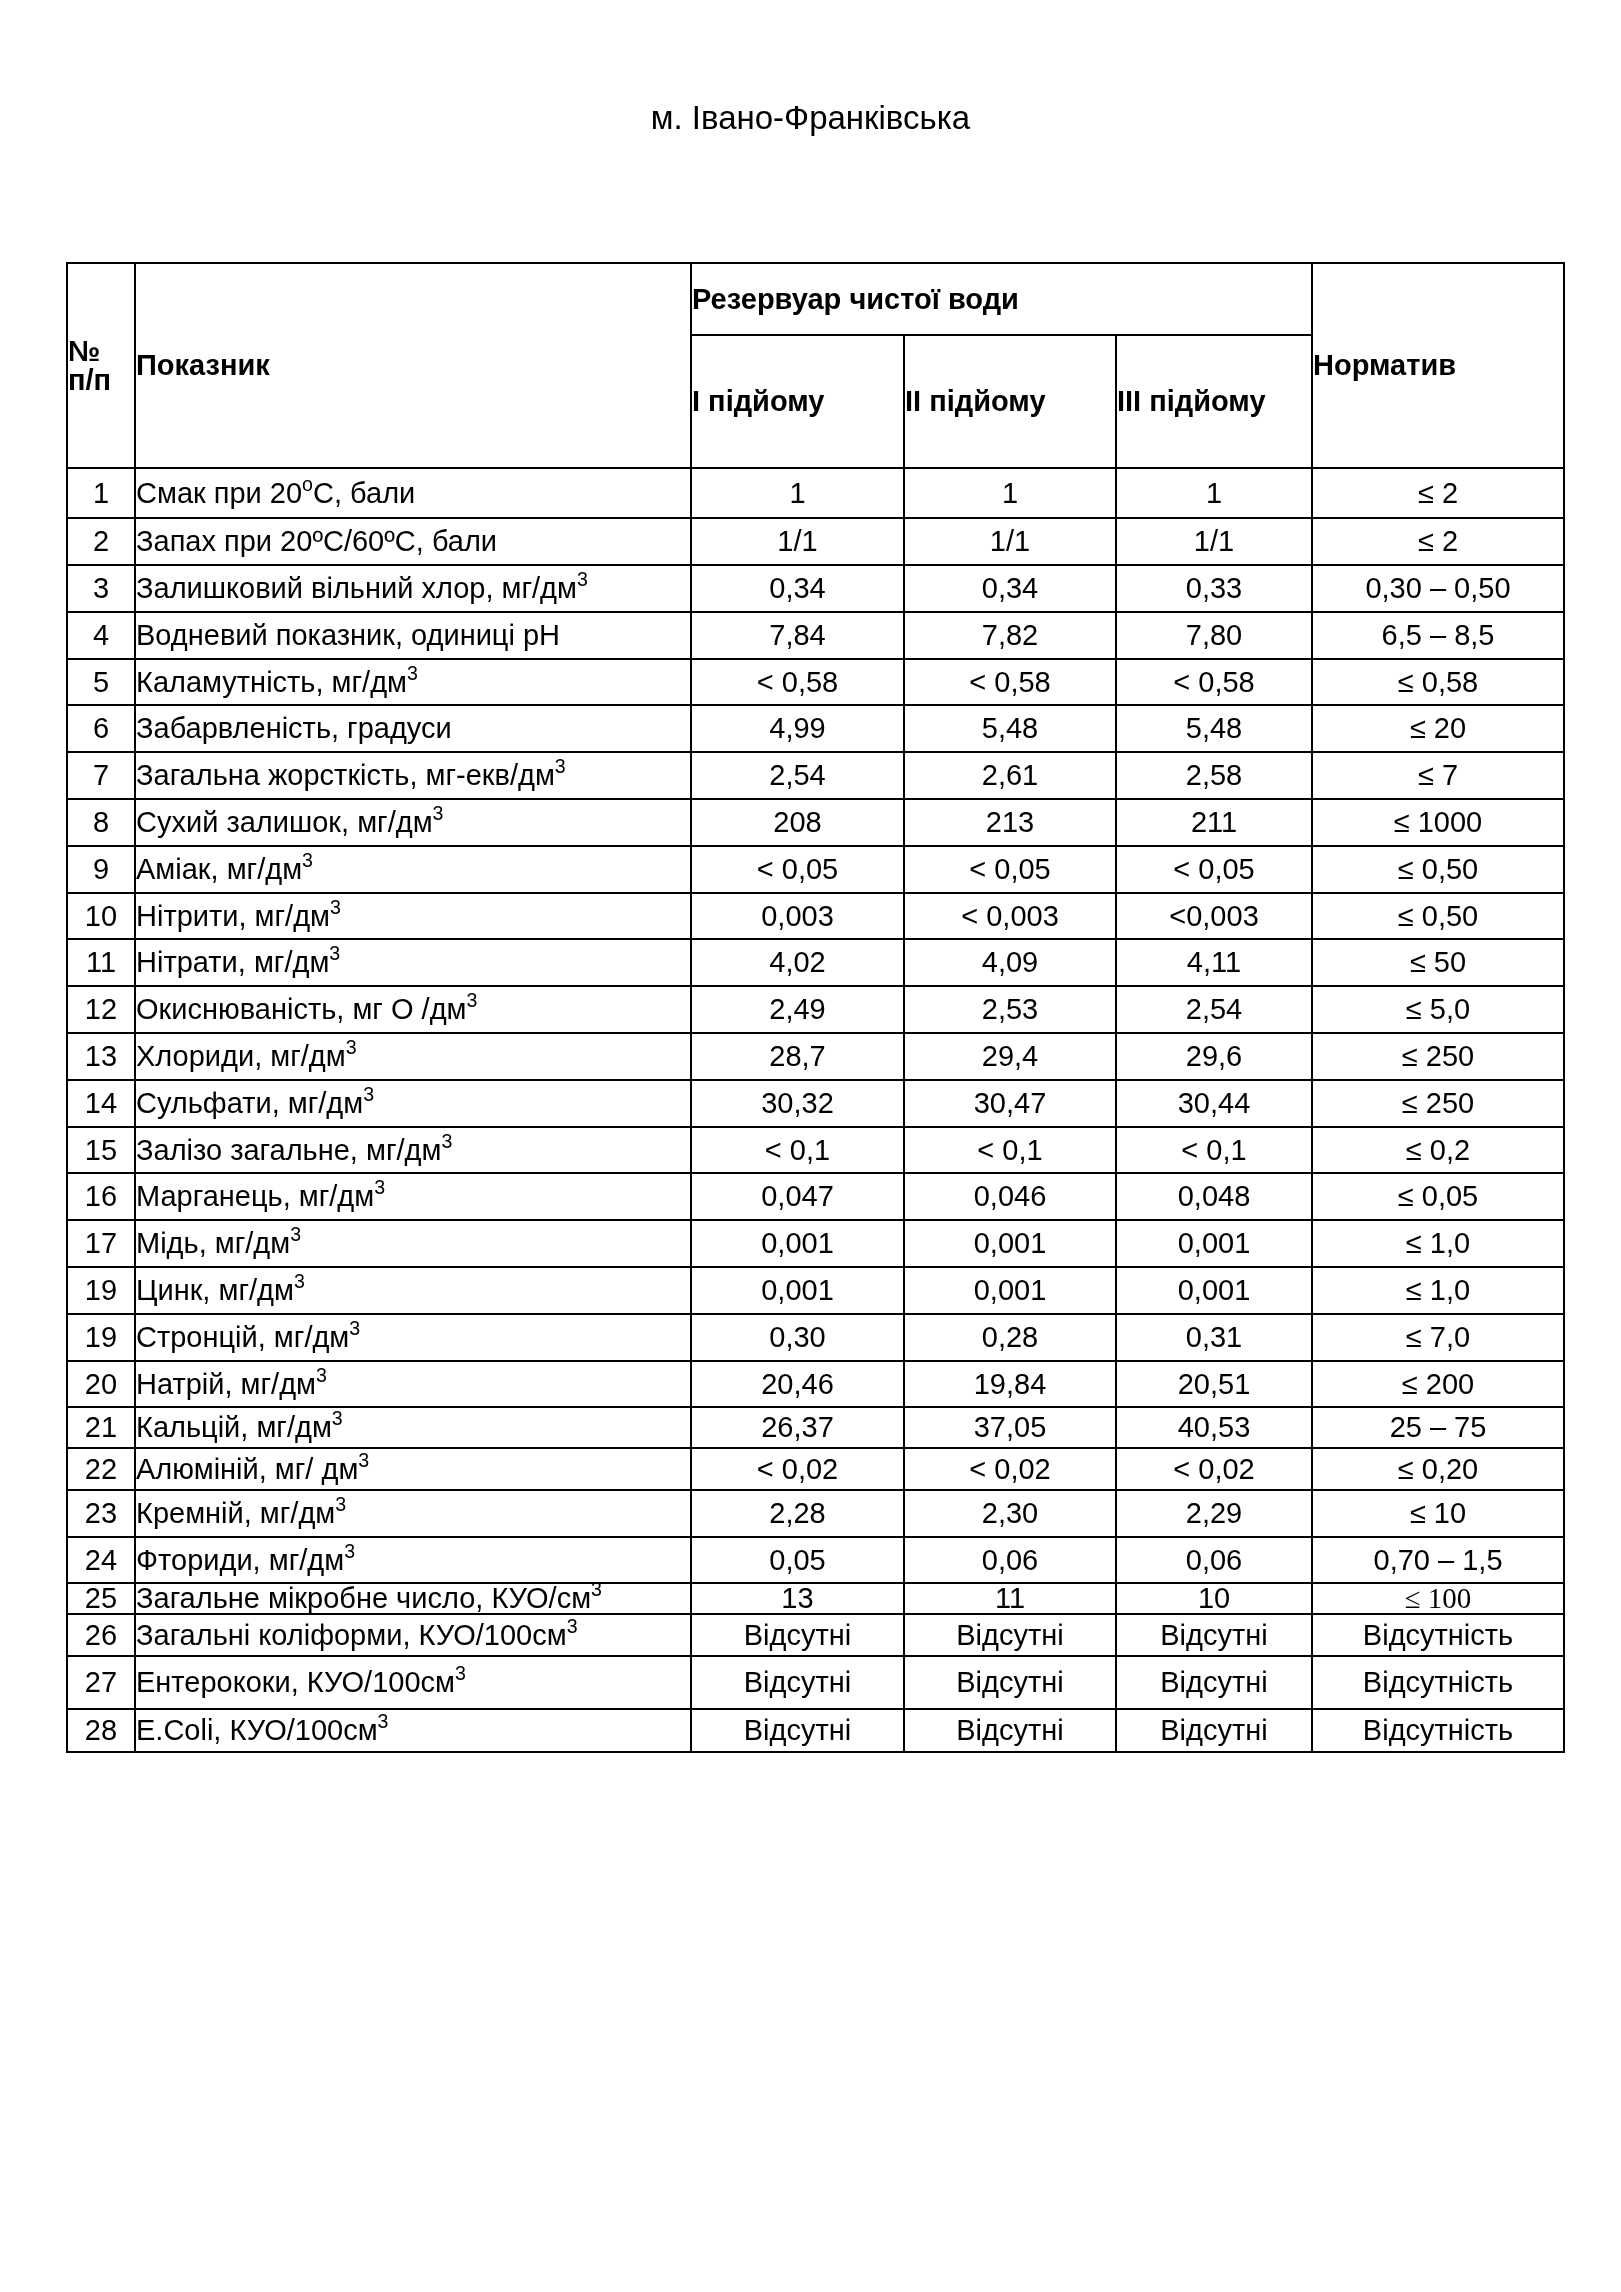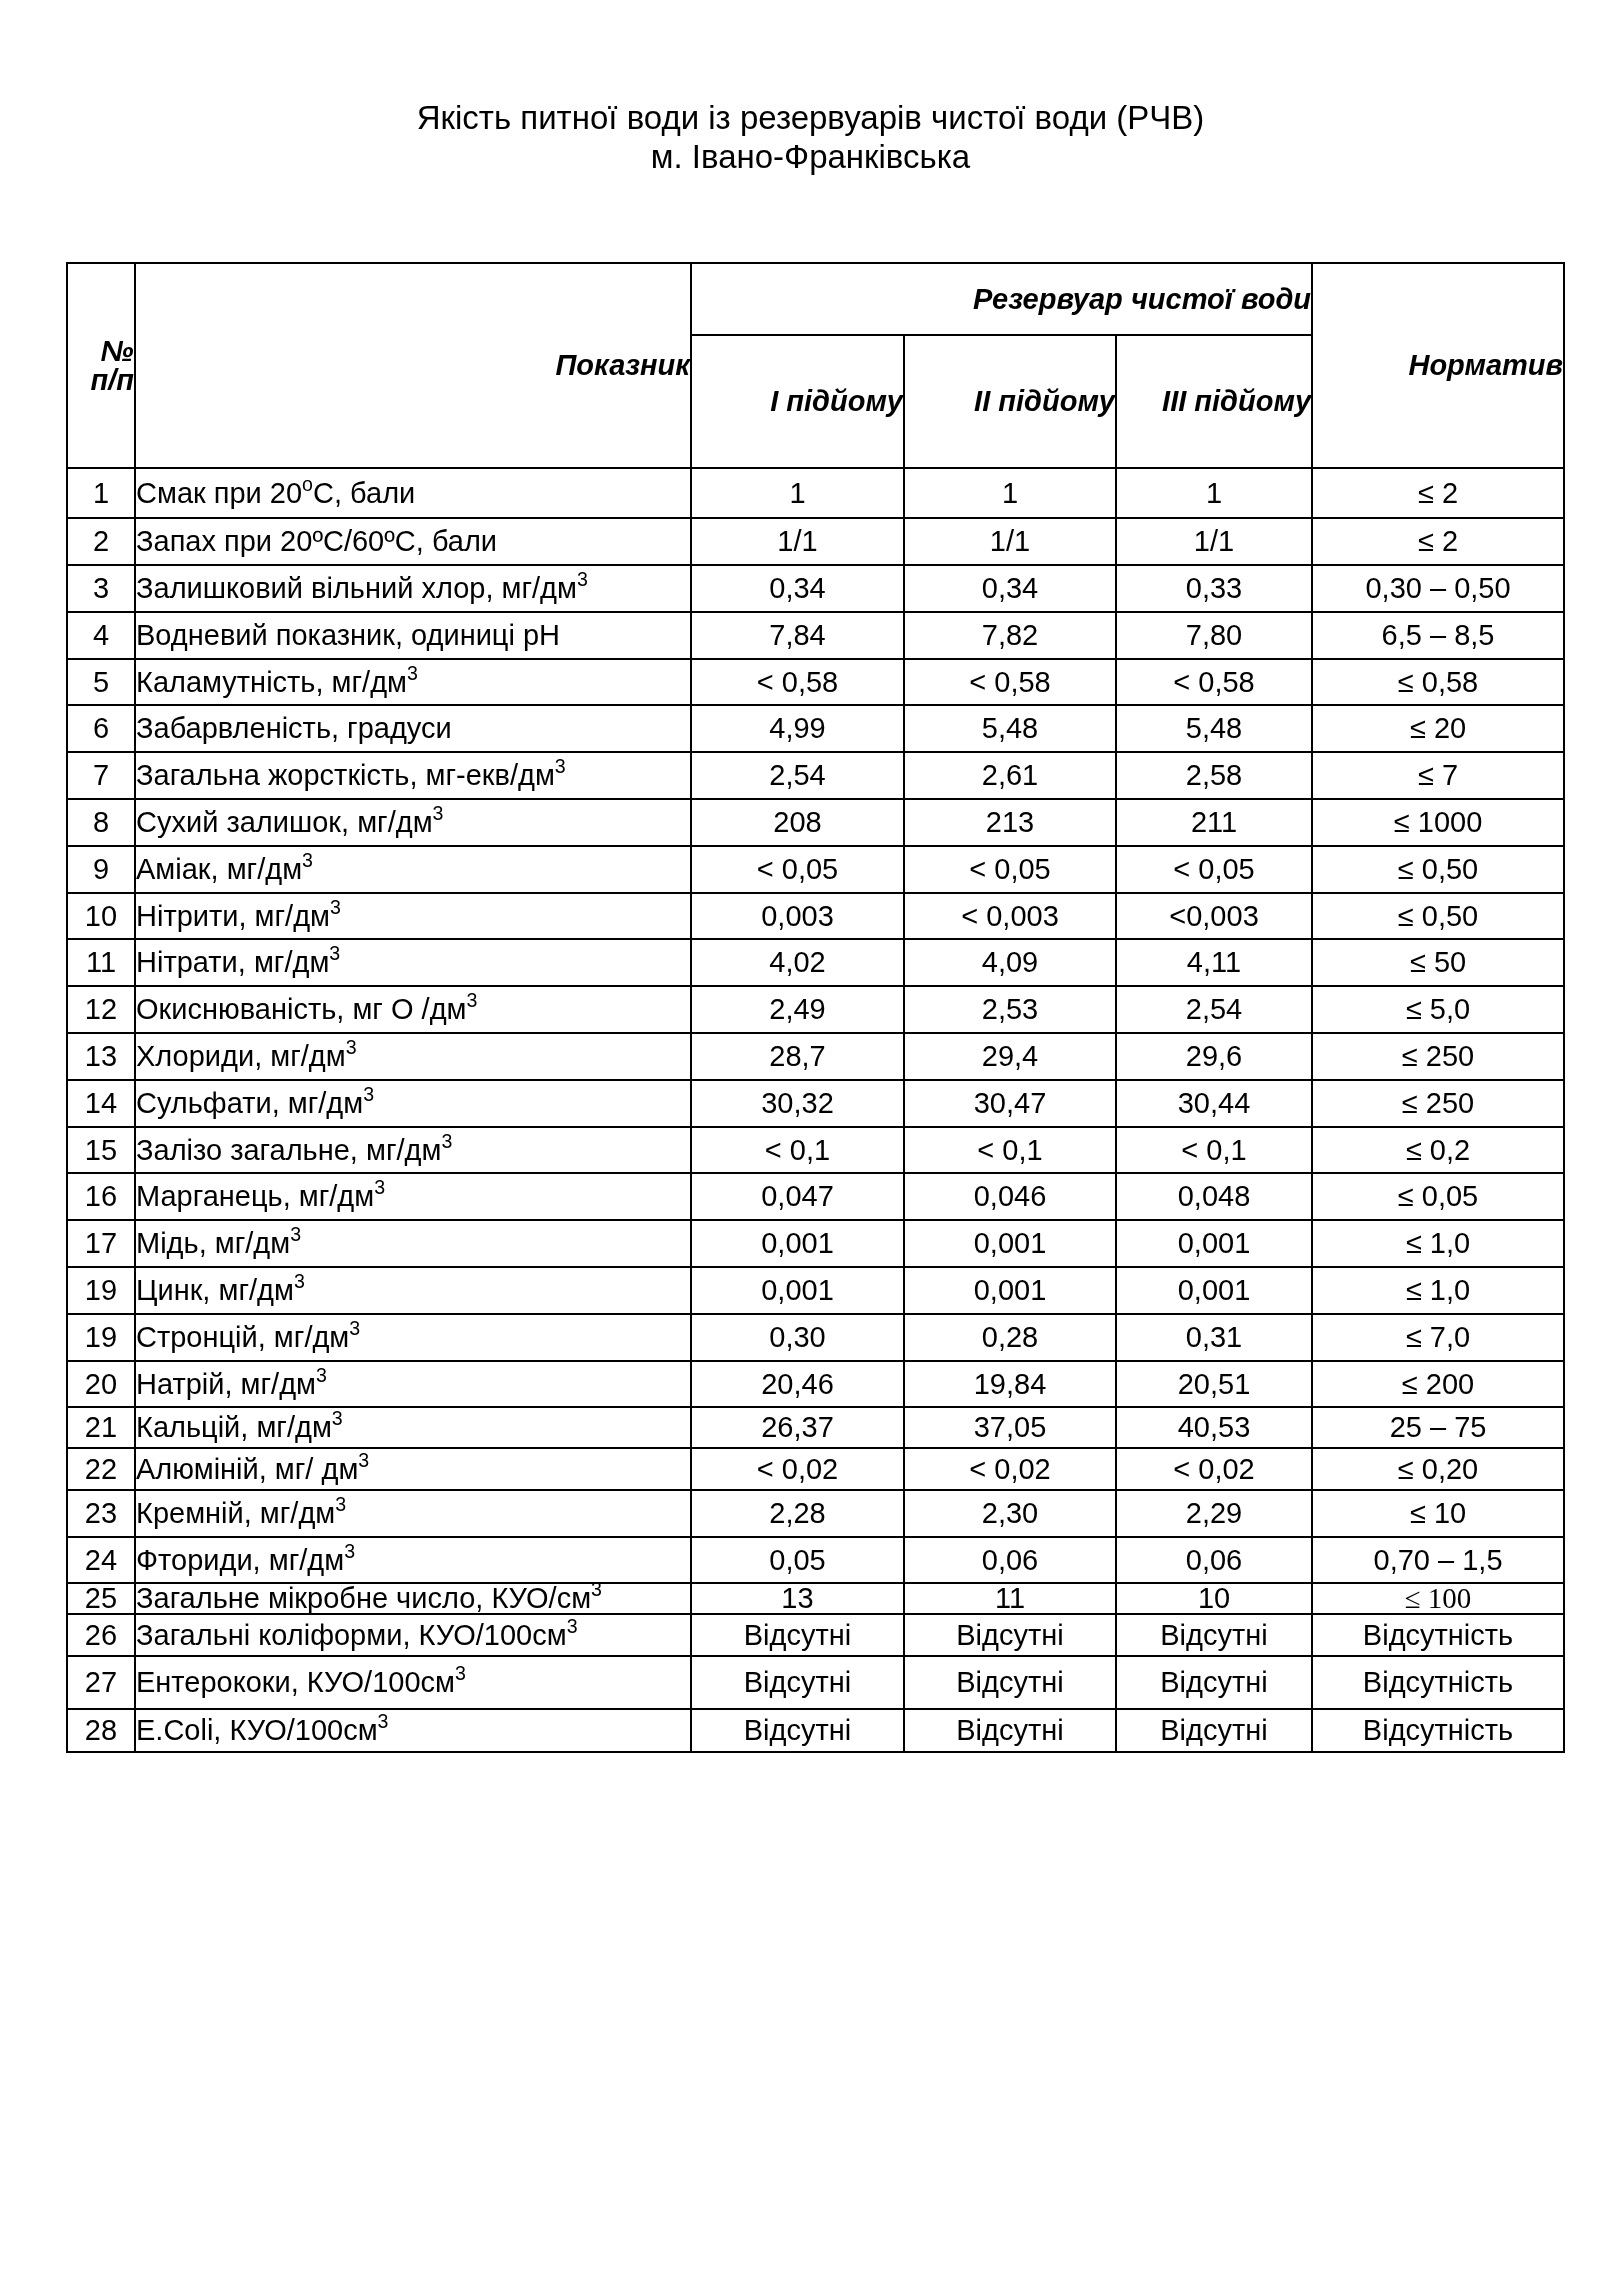--- a/index.html
+++ b/index.html
@@ -3,33 +3,32 @@
 <meta charset="utf-8">
 <style>
   html, body { margin: 0; padding: 0; background: #ffffff; }
   body { width: 1621px; height: 2293px; position: relative; font-family: "Liberation Sans", sans-serif; color: #000; }
   .title-block { position: absolute; left: 0; top: 98px; width: 1621px; text-align: center; }
   .t1 { font-size: 33px; line-height: 39px; }
   .t2 { font-size: 33px; line-height: 39px; }
   .t3 { font-size: 27.4px; line-height: 33px; }
   table.main { position: absolute; left: 66px; top: 262px; width: 1496px; border-collapse: collapse; table-layout: fixed; }
   table.main td, table.main th { border: 2px solid #000; padding: 0; font-size: 29px; line-height: 1; }
-  table.main th { font-weight: bold; text-align: right; vertical-align: middle; font-size: 29px; font-style: italic; }
+  table.main th { font-weight: bold; text-align: left; vertical-align: middle; font-size: 29px; }
   th.num { font-size: 28px; line-height: 35px; }
   td.num { text-align: center; vertical-align: middle; }
   td.name { text-align: left; vertical-align: middle; padding-left: 3.9px; white-space: nowrap; }
   td.val { text-align: center; vertical-align: middle; }
   sup { font-size: 19.6px; line-height: 0; vertical-align: 11.8px; }
   .serif { font-family: "Liberation Serif", serif; font-size: 31px; }
 </style>
 </head>
 <body>
 
 <div class="title-block">
-  <div class="t1">Якість питної води із резервуарів чистої води (РЧВ)</div>
   <div class="t2">м. Івано-Франківська</div>
 </div>
 
 <table class="main">
   <colgroup>
     <col style="width:68px">
     <col style="width:556px">
     <col style="width:213px">
     <col style="width:212px">
     <col style="width:196px">

